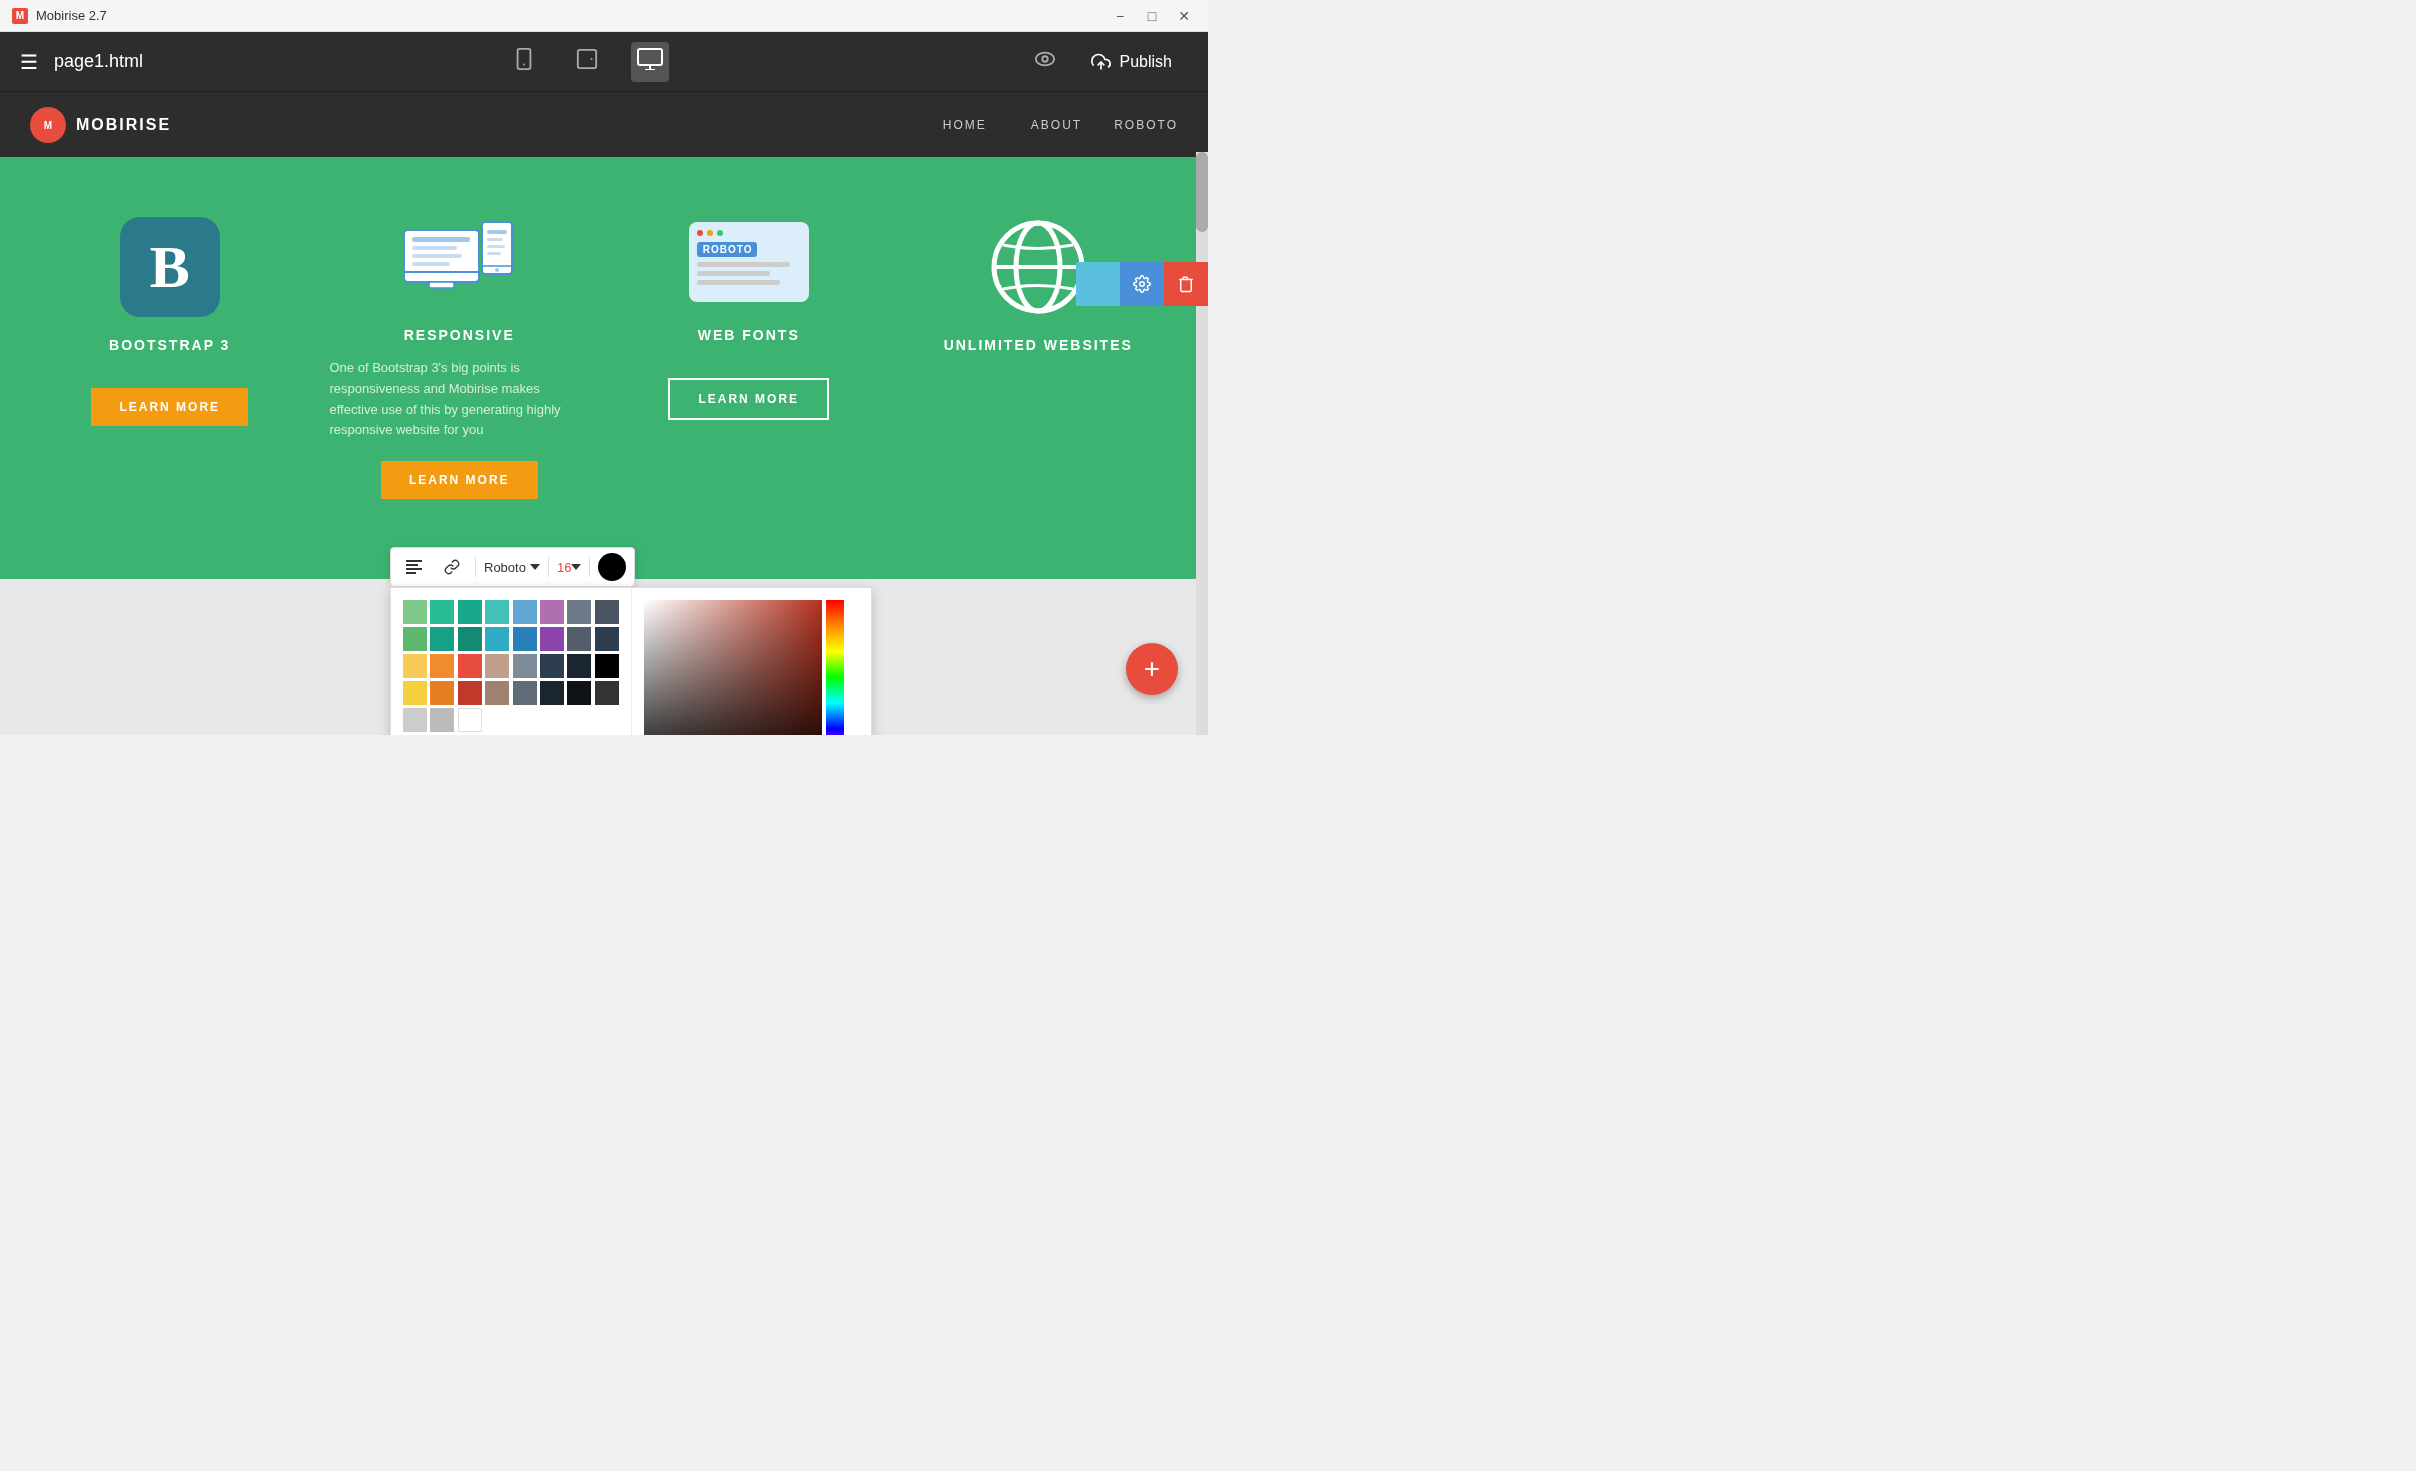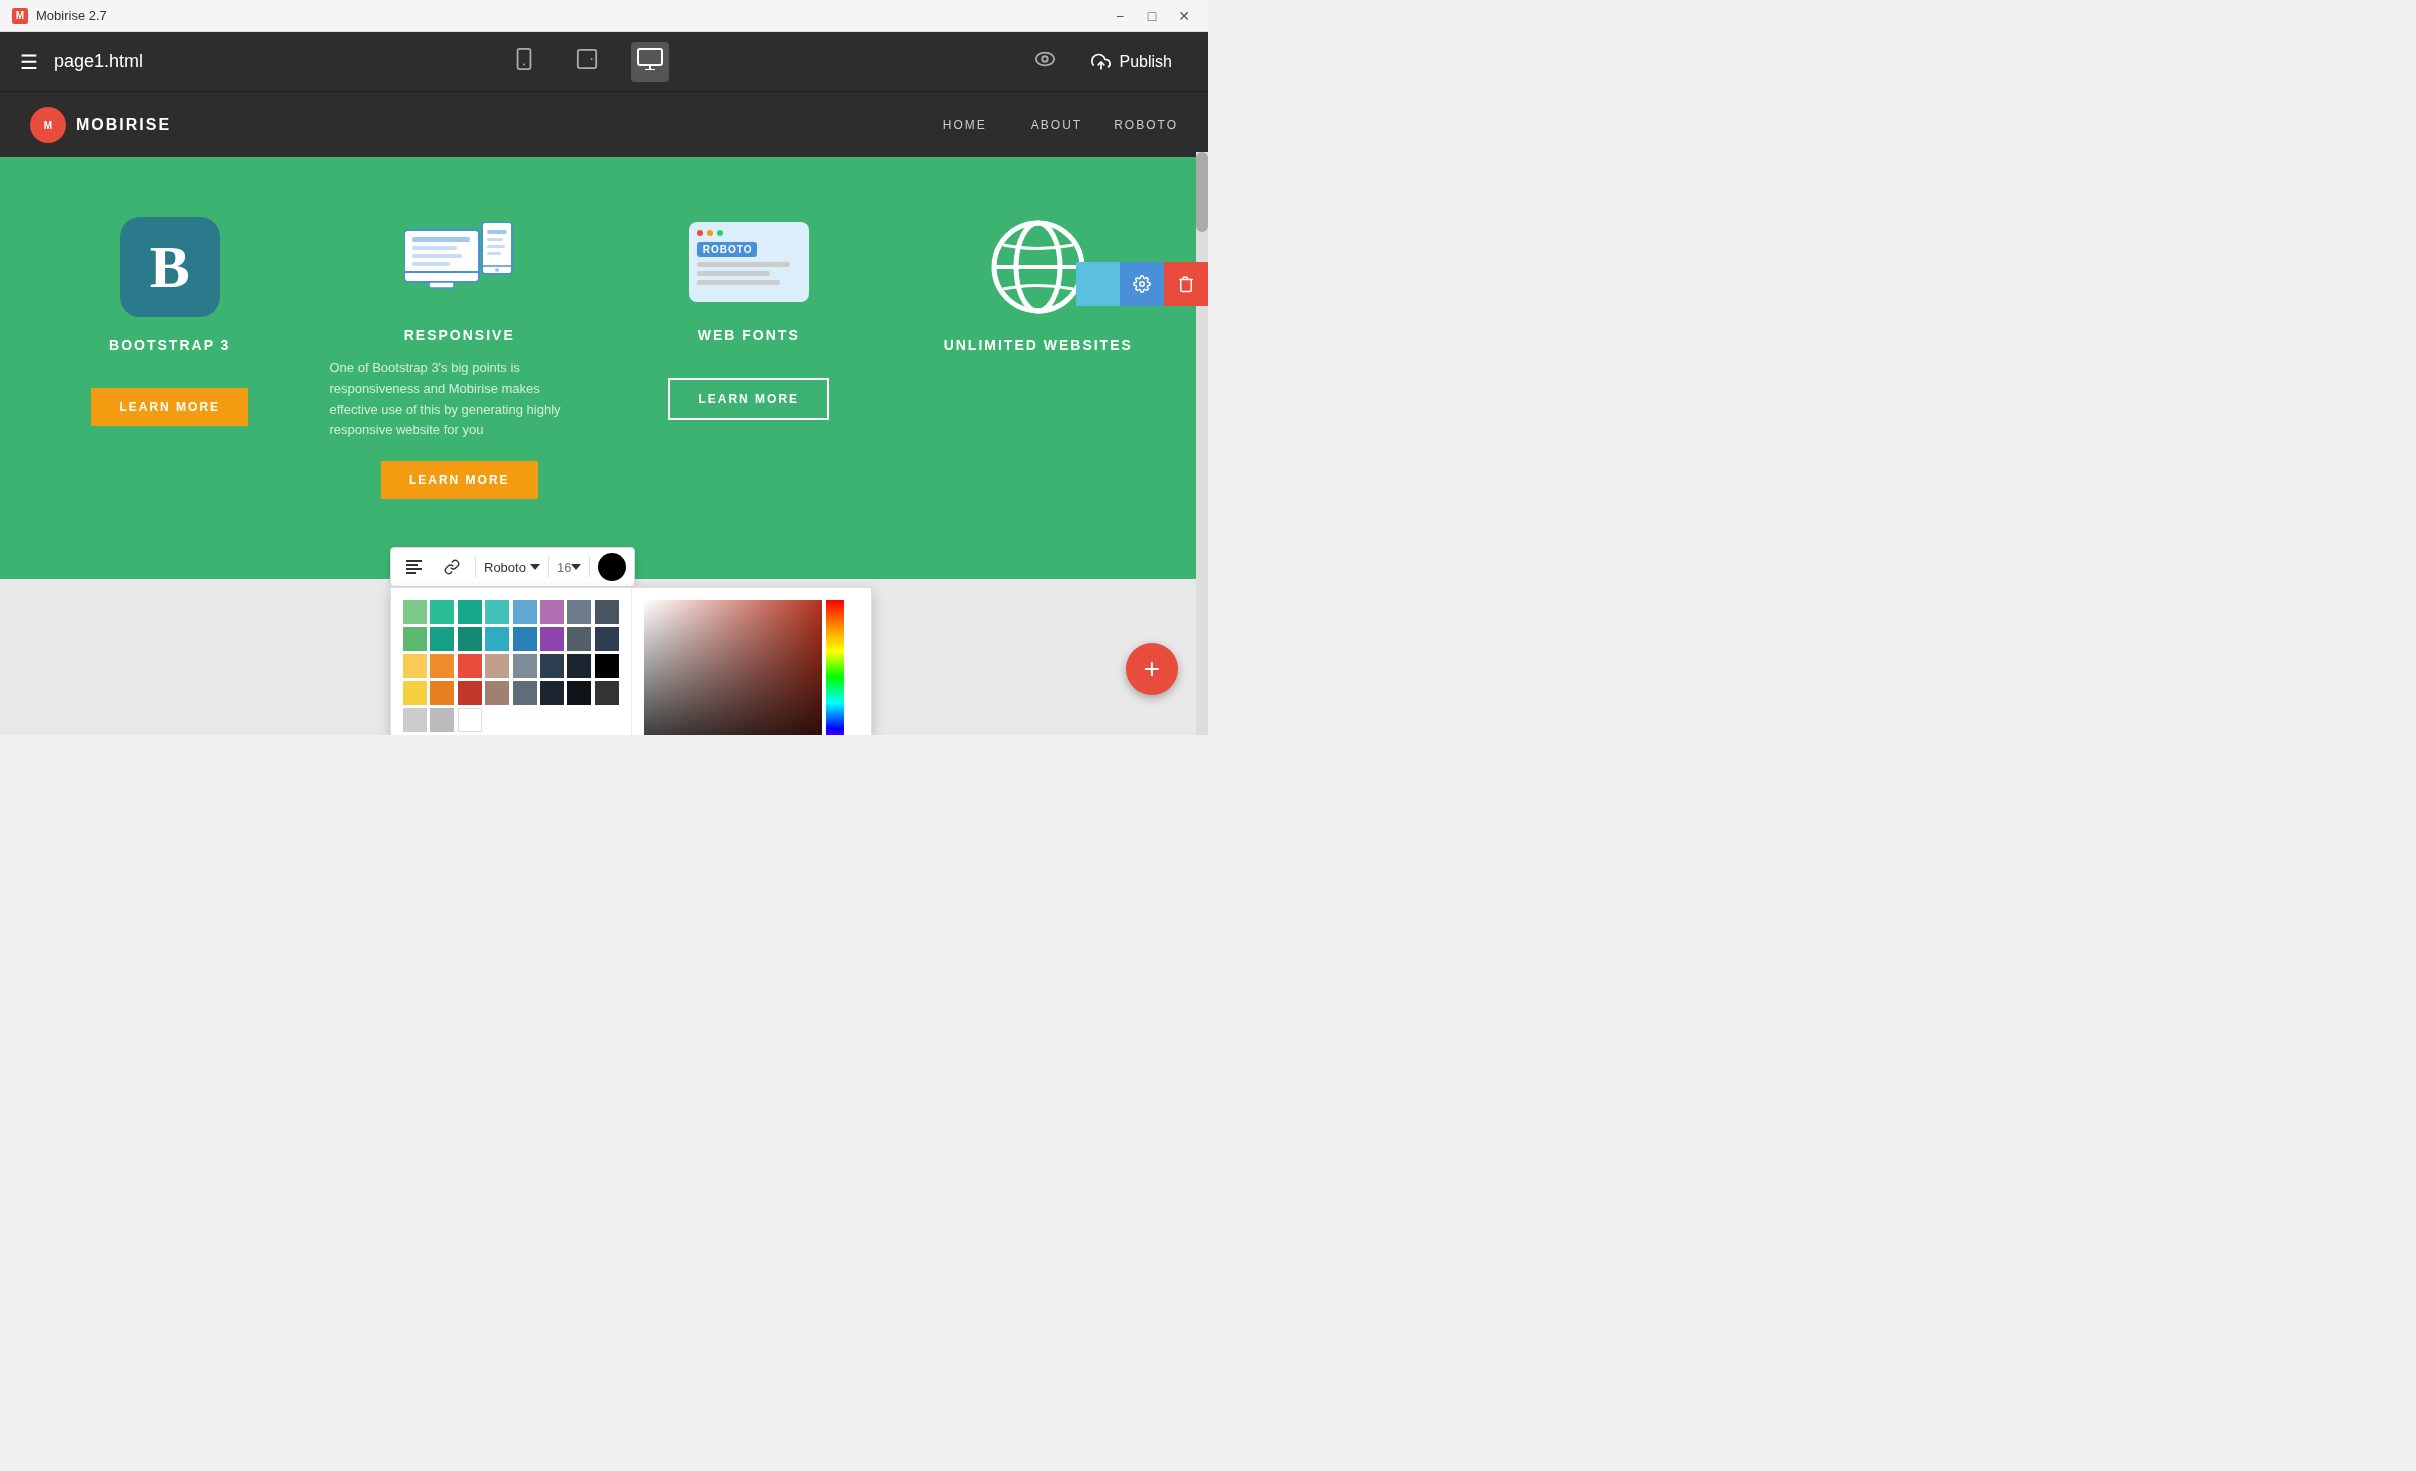--- a/index.html
+++ b/index.html
@@ -190,21 +190,21 @@
       align-items: center;
       justify-content: center;
       cursor: pointer;
       font-size: 14px;
       color: #333;
       border: none;
       background: none;
     }
     .format-separator { width: 1px; height: 20px; background: #ddd; }
     .format-font { font-size: 13px; color: #333; display: flex; align-items: center; gap: 4px; cursor: pointer; }
-    .format-size { font-size: 13px; color: #737373; display: flex; align-items: center; gap: 0; cursor: pointer; justify-content: space-between; }
+    .format-size { font-size: 13px; color: #ef4444; display: flex; align-items: center; gap: 0; cursor: pointer; justify-content: space-between; }
     .format-color-btn {
       width: 28px;
       height: 28px;
       background: #000;
       border-radius: 50%;
       cursor: pointer;
       border: none;
     }
 
     

